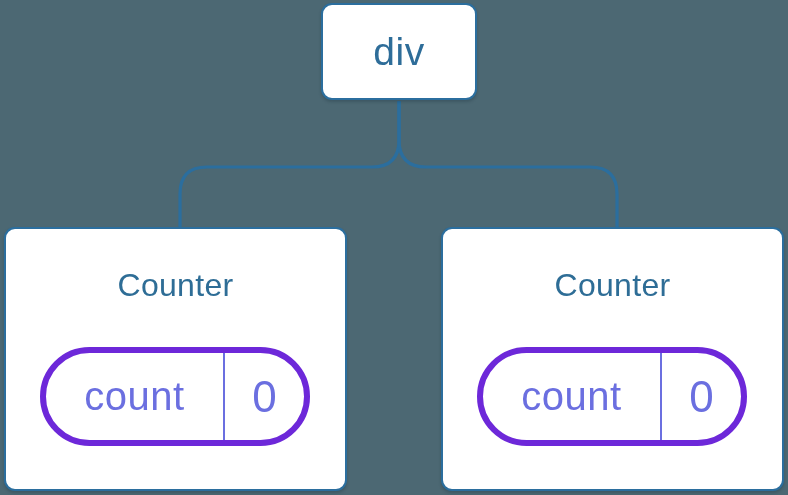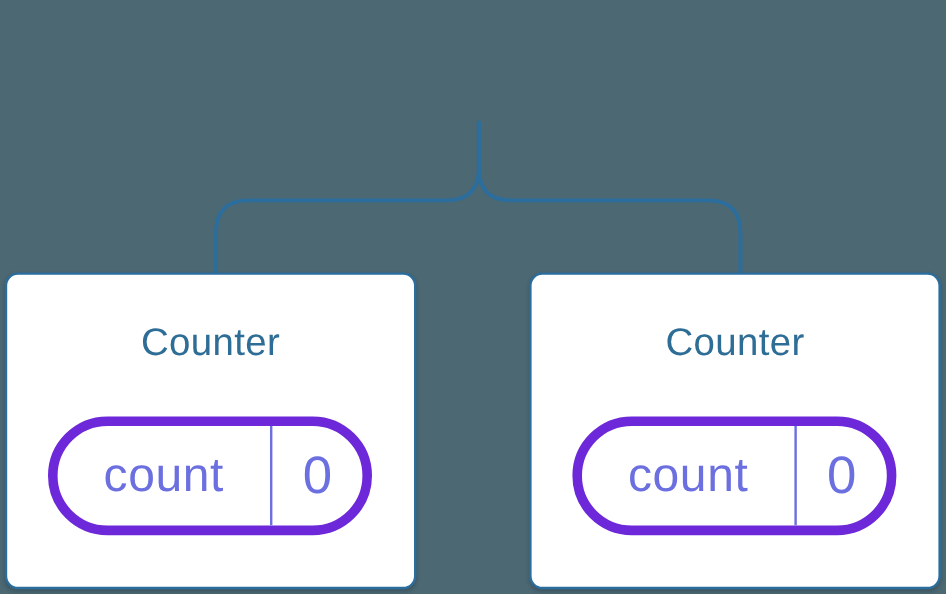--- a/index.html
+++ b/index.html
@@ -72,21 +72,21 @@
     font-weight: 500;
     color: #2E6D96;
     letter-spacing: 0.3px;
   }
   .state-pill {
     position: absolute;
     top: 118px;
     left: 34px;
     width: 270px;
     height: 99px;
-    border: 8px solid #6d28d9;
+    border: 6px solid #6d28d9;
     border-radius: 60px;
     box-sizing: border-box;
     display: flex;
     align-items: stretch;
     overflow: hidden;
     justify-content: space-between;
   }
   .pill-name-cell {
     width: 177px;
     display: flex;
@@ -117,20 +117,23 @@
 </head>
 <body>
 
 <div class="stage">
 
   <svg class="connector-svg" viewBox="0 0 788 495" xmlns="http://www.w3.org/2000/svg" aria-hidden="true">
     <path d="M 399 101 L 399 140 Q 399 167 372 167 L 207 167 Q 180 167 180 194 L 180 228" fill="none" stroke="#2B6E9E" stroke-width="3.2"></path>
     <path d="M 399 101 L 399 140 Q 399 167 426 167 L 590 167 Q 617 167 617 194 L 617 228" fill="none" stroke="#2B6E9E" stroke-width="3.2"></path>
   </svg>
 
+  <div class="node-root">
+    <span class="node-root-label">div</span>
+  </div>
 
   <div class="component-card left">
     <div class="component-title">Counter</div>
     <div class="state-pill">
       <div class="pill-name-cell">
         <span class="state-name">count</span>
       </div>
       <div class="pill-divider"></div>
       <div class="pill-value-cell">
         <span class="state-value">0</span>

